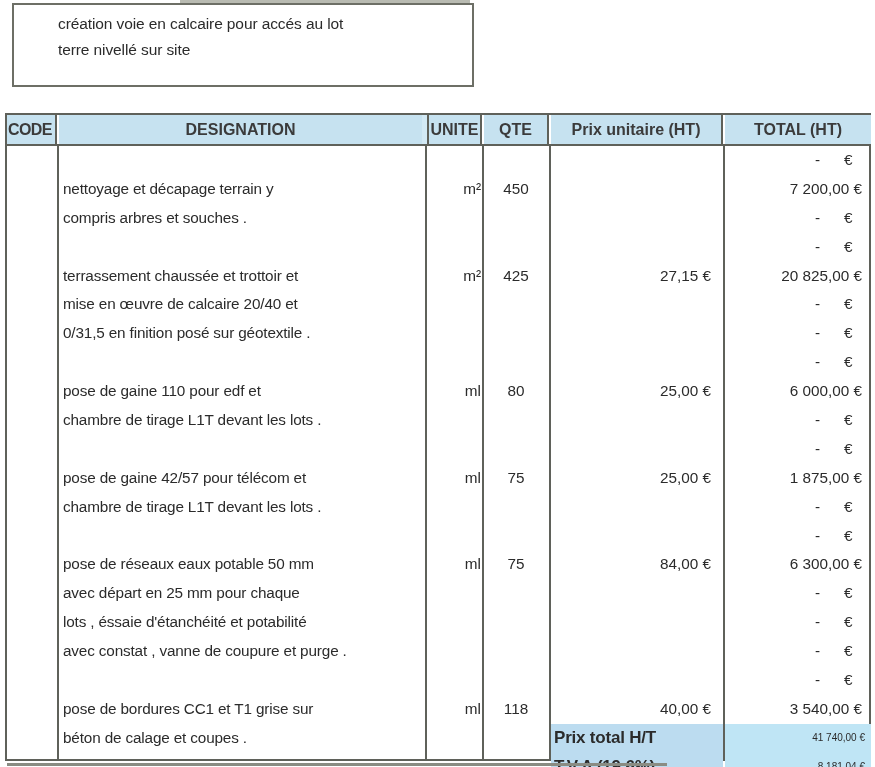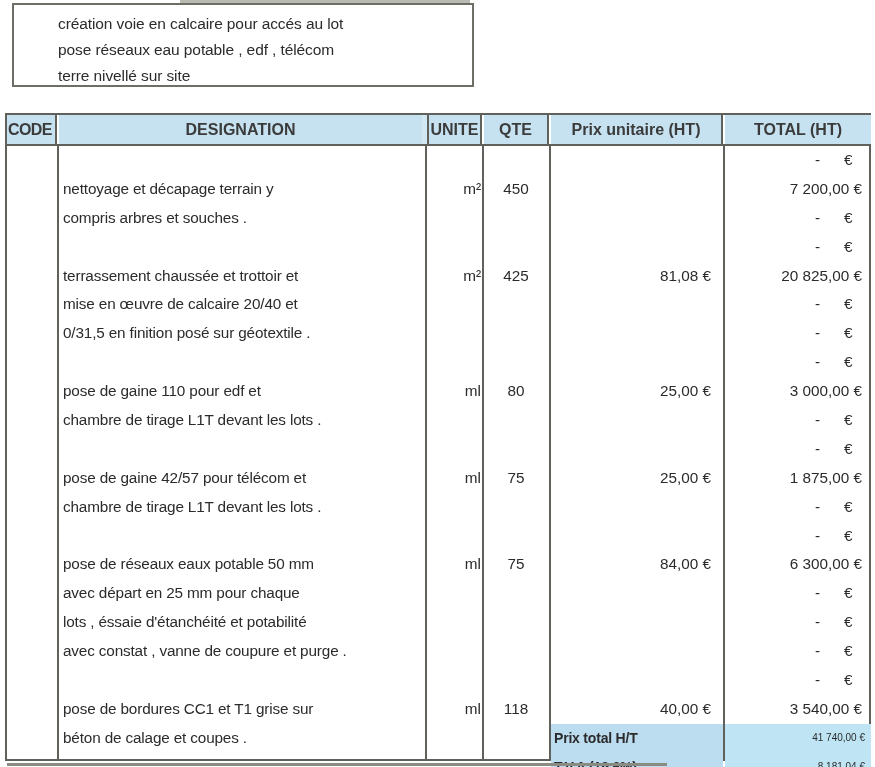--- a/index.html
+++ b/index.html
@@ -129,21 +129,21 @@
   .dash-inner { display:inline-block; padding-right: 24px; }
   .euro-tail  { display:inline-block; width: 18px; text-align:left; }
 
   
   .tot-label {
     left: 544px; width: 172px;
     background: #bcdcf0;
     text-align: left;
     padding-left: 3px;
     font-weight: bold;
-    font-size: 14px;
+    font-size: 17px;
     letter-spacing: -0.2px;
   }
   .tot-value {
     left: 718px; width: 146px;
     background: #bfe5f5;
     text-align: right;
     padding-right: 6px;
     font-size: 10px;
   }
 
@@ -156,21 +156,20 @@
     background:#b9bbb2;
   }
 </style>
 </head>
 <body>
 
 <div class="shadow-t"></div>
 
 <div class="note-box">
   <div class="note-line">création voie en calcaire pour accés au lot</div>
-  <div class="note-line">pose réseaux eau potable , edf , télécom</div>
   <div class="note-line">terre nivellé sur site</div>
 </div>
 
 <div class="sheet">
   <div class="grid">
 
     <div class="thead">
       <div class="th th-design-pad"></div>
       <div class="th th-code">CODE</div>
       <div class="th th-design">DESIGNATION</div>
@@ -211,21 +210,21 @@
           <div class="cell c-design"></div>
           <div class="cell c-unite"></div>
           <div class="cell c-qte"></div>
           <div class="cell c-prix"></div>
           <div class="cell c-total"><span class="dash-inner">-</span><span class="euro-tail">€</span></div>
         </div>
         <div class="row">
           <div class="cell c-design">terrassement chaussée et trottoir et</div>
           <div class="cell c-unite">m²</div>
           <div class="cell c-qte">425</div>
-          <div class="cell c-prix">81,08 €</div>
+          <div class="cell c-prix">27,15 €</div>
           <div class="cell c-total">20 825,00 €</div>
         </div>
         <div class="row">
           <div class="cell c-design">mise en œuvre de calcaire 20/40 et</div>
           <div class="cell c-unite"></div>
           <div class="cell c-qte"></div>
           <div class="cell c-prix"></div>
           <div class="cell c-total"><span class="dash-inner">-</span><span class="euro-tail">€</span></div>
         </div>
         <div class="row">
@@ -240,21 +239,21 @@
           <div class="cell c-unite"></div>
           <div class="cell c-qte"></div>
           <div class="cell c-prix"></div>
           <div class="cell c-total"><span class="dash-inner">-</span><span class="euro-tail">€</span></div>
         </div>
         <div class="row">
           <div class="cell c-design">pose de gaine 110 pour edf et</div>
           <div class="cell c-unite">ml</div>
           <div class="cell c-qte">80</div>
           <div class="cell c-prix">25,00 €</div>
-          <div class="cell c-total">3 000,00 €</div>
+          <div class="cell c-total">6 000,00 €</div>
         </div>
         <div class="row">
           <div class="cell c-design">chambre de tirage L1T devant les lots .</div>
           <div class="cell c-unite"></div>
           <div class="cell c-qte"></div>
           <div class="cell c-prix"></div>
           <div class="cell c-total"><span class="dash-inner">-</span><span class="euro-tail">€</span></div>
         </div>
         <div class="row">
           <div class="cell c-design"></div>

